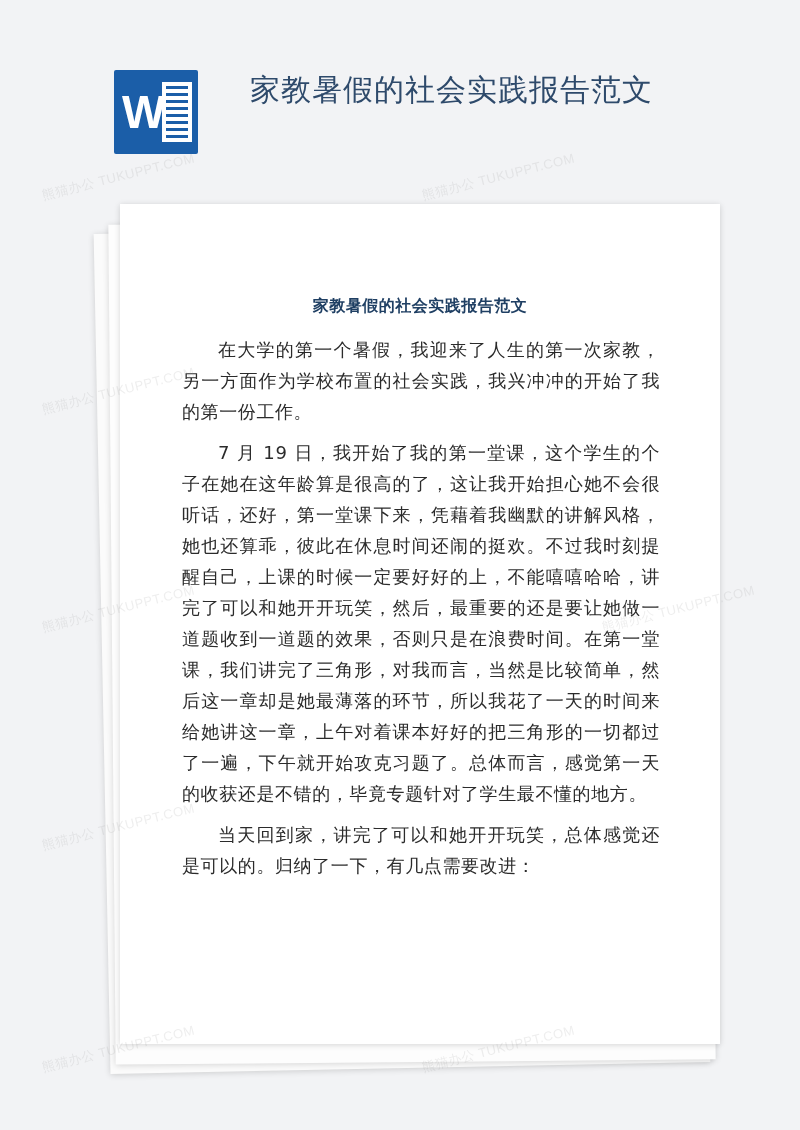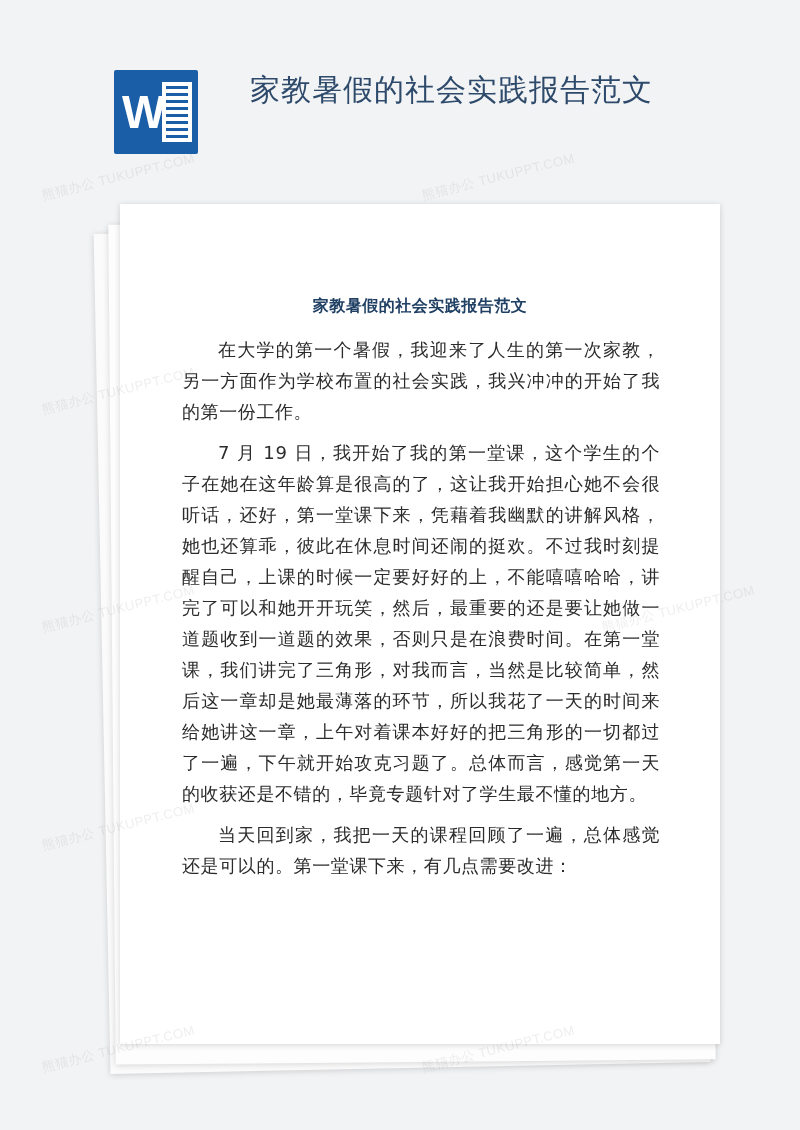--- a/index.html
+++ b/index.html
@@ -190,21 +190,21 @@
   <div class="sheet sheet-back1"></div>
 
   <div class="sheet sheet-front">
     <div class="page-body">
 
       <div class="doc-heading">家教暑假的社会实践报告范文</div>
 
       <div class="doc-content">
         <p>在大学的第一个暑假，我迎来了人生的第一次家教，另一方面作为学校布置的社会实践，我兴冲冲的开始了我的第一份工作。</p>
         <p>7 月 19 日，我开始了我的第一堂课，这个学生的个子在她在这年龄算是很高的了，这让我开始担心她不会很听话，还好，第一堂课下来，凭藉着我幽默的讲解风格，她也还算乖，彼此在休息时间还闹的挺欢。不过我时刻提醒自己，上课的时候一定要好好的上，不能嘻嘻哈哈，讲完了可以和她开开玩笑，然后，最重要的还是要让她做一道题收到一道题的效果，否则只是在浪费时间。在第一堂课，我们讲完了三角形，对我而言，当然是比较简单，然后这一章却是她最薄落的环节，所以我花了一天的时间来给她讲这一章，上午对着课本好好的把三角形的一切都过了一遍，下午就开始攻克习题了。总体而言，感觉第一天的收获还是不错的，毕竟专题针对了学生最不懂的地方。</p>
-        <p>当天回到家，我把一天的课程回顾了一遍，总体感觉还是可以的。第一堂课下来，有几点需要改进：</p>
+        <p>当天回到家，讲完了可以和她开开玩笑，总体感觉还是可以的。归纳了一下，有几点需要改进：</p>
       </div>
 
     </div>
   </div>
 </div>
 
 <div id="watermark-layer">
     <div class="wm wm-light" style="left: 40px; top: 168px;">熊猫办公 TUKUPPT.COM</div>
     <div class="wm wm-light" style="left: 420px; top: 168px;">熊猫办公 TUKUPPT.COM</div>
     <div class="wm wm-light" style="left: 40px; top: 382px;">熊猫办公 TUKUPPT.COM</div>

